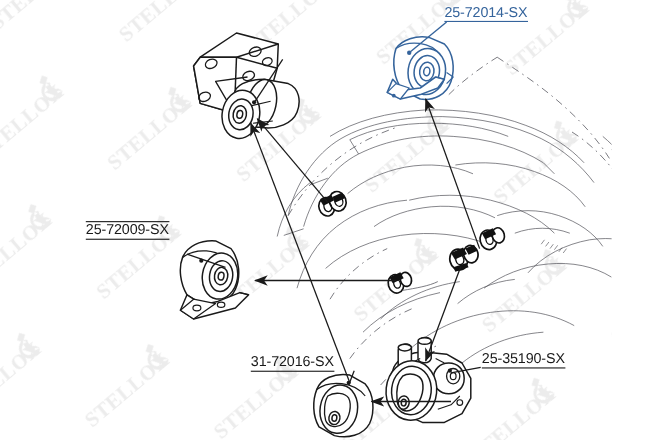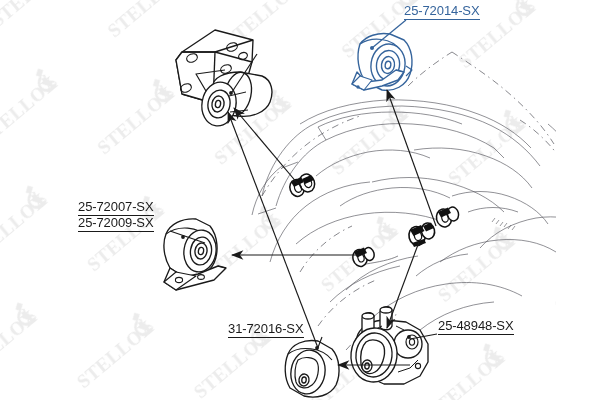--- a/index.html
+++ b/index.html
@@ -296,30 +296,29 @@
 
   <div id="labels">
 
     <div class="lbl blue" style="left:404px;top:4px;">
       <span class="txt">25-72014-SX</span>
       <div class="rule"></div>
     </div>
 
 
     <div class="lbl stack" style="left:78px;top:200px;">
-      <span class="txt">25-72007-SX</span>
       <div class="midrule"></div>
       <span class="txt">25-72009-SX</span>
       <div class="rule"></div>
     </div>
 
     <div class="lbl" style="left:228px;top:322px;">
       <span class="txt">31-72016-SX</span>
       <div class="rule"></div>
     </div>
 
     <div class="lbl" style="left:438px;top:319px;">
-      <span class="txt">25-48948-SX</span>
+      <span class="txt">25-35190-SX</span>
       <div class="rule"></div>
     </div>
 
   </div>
 </div>
 
 </body></html>

